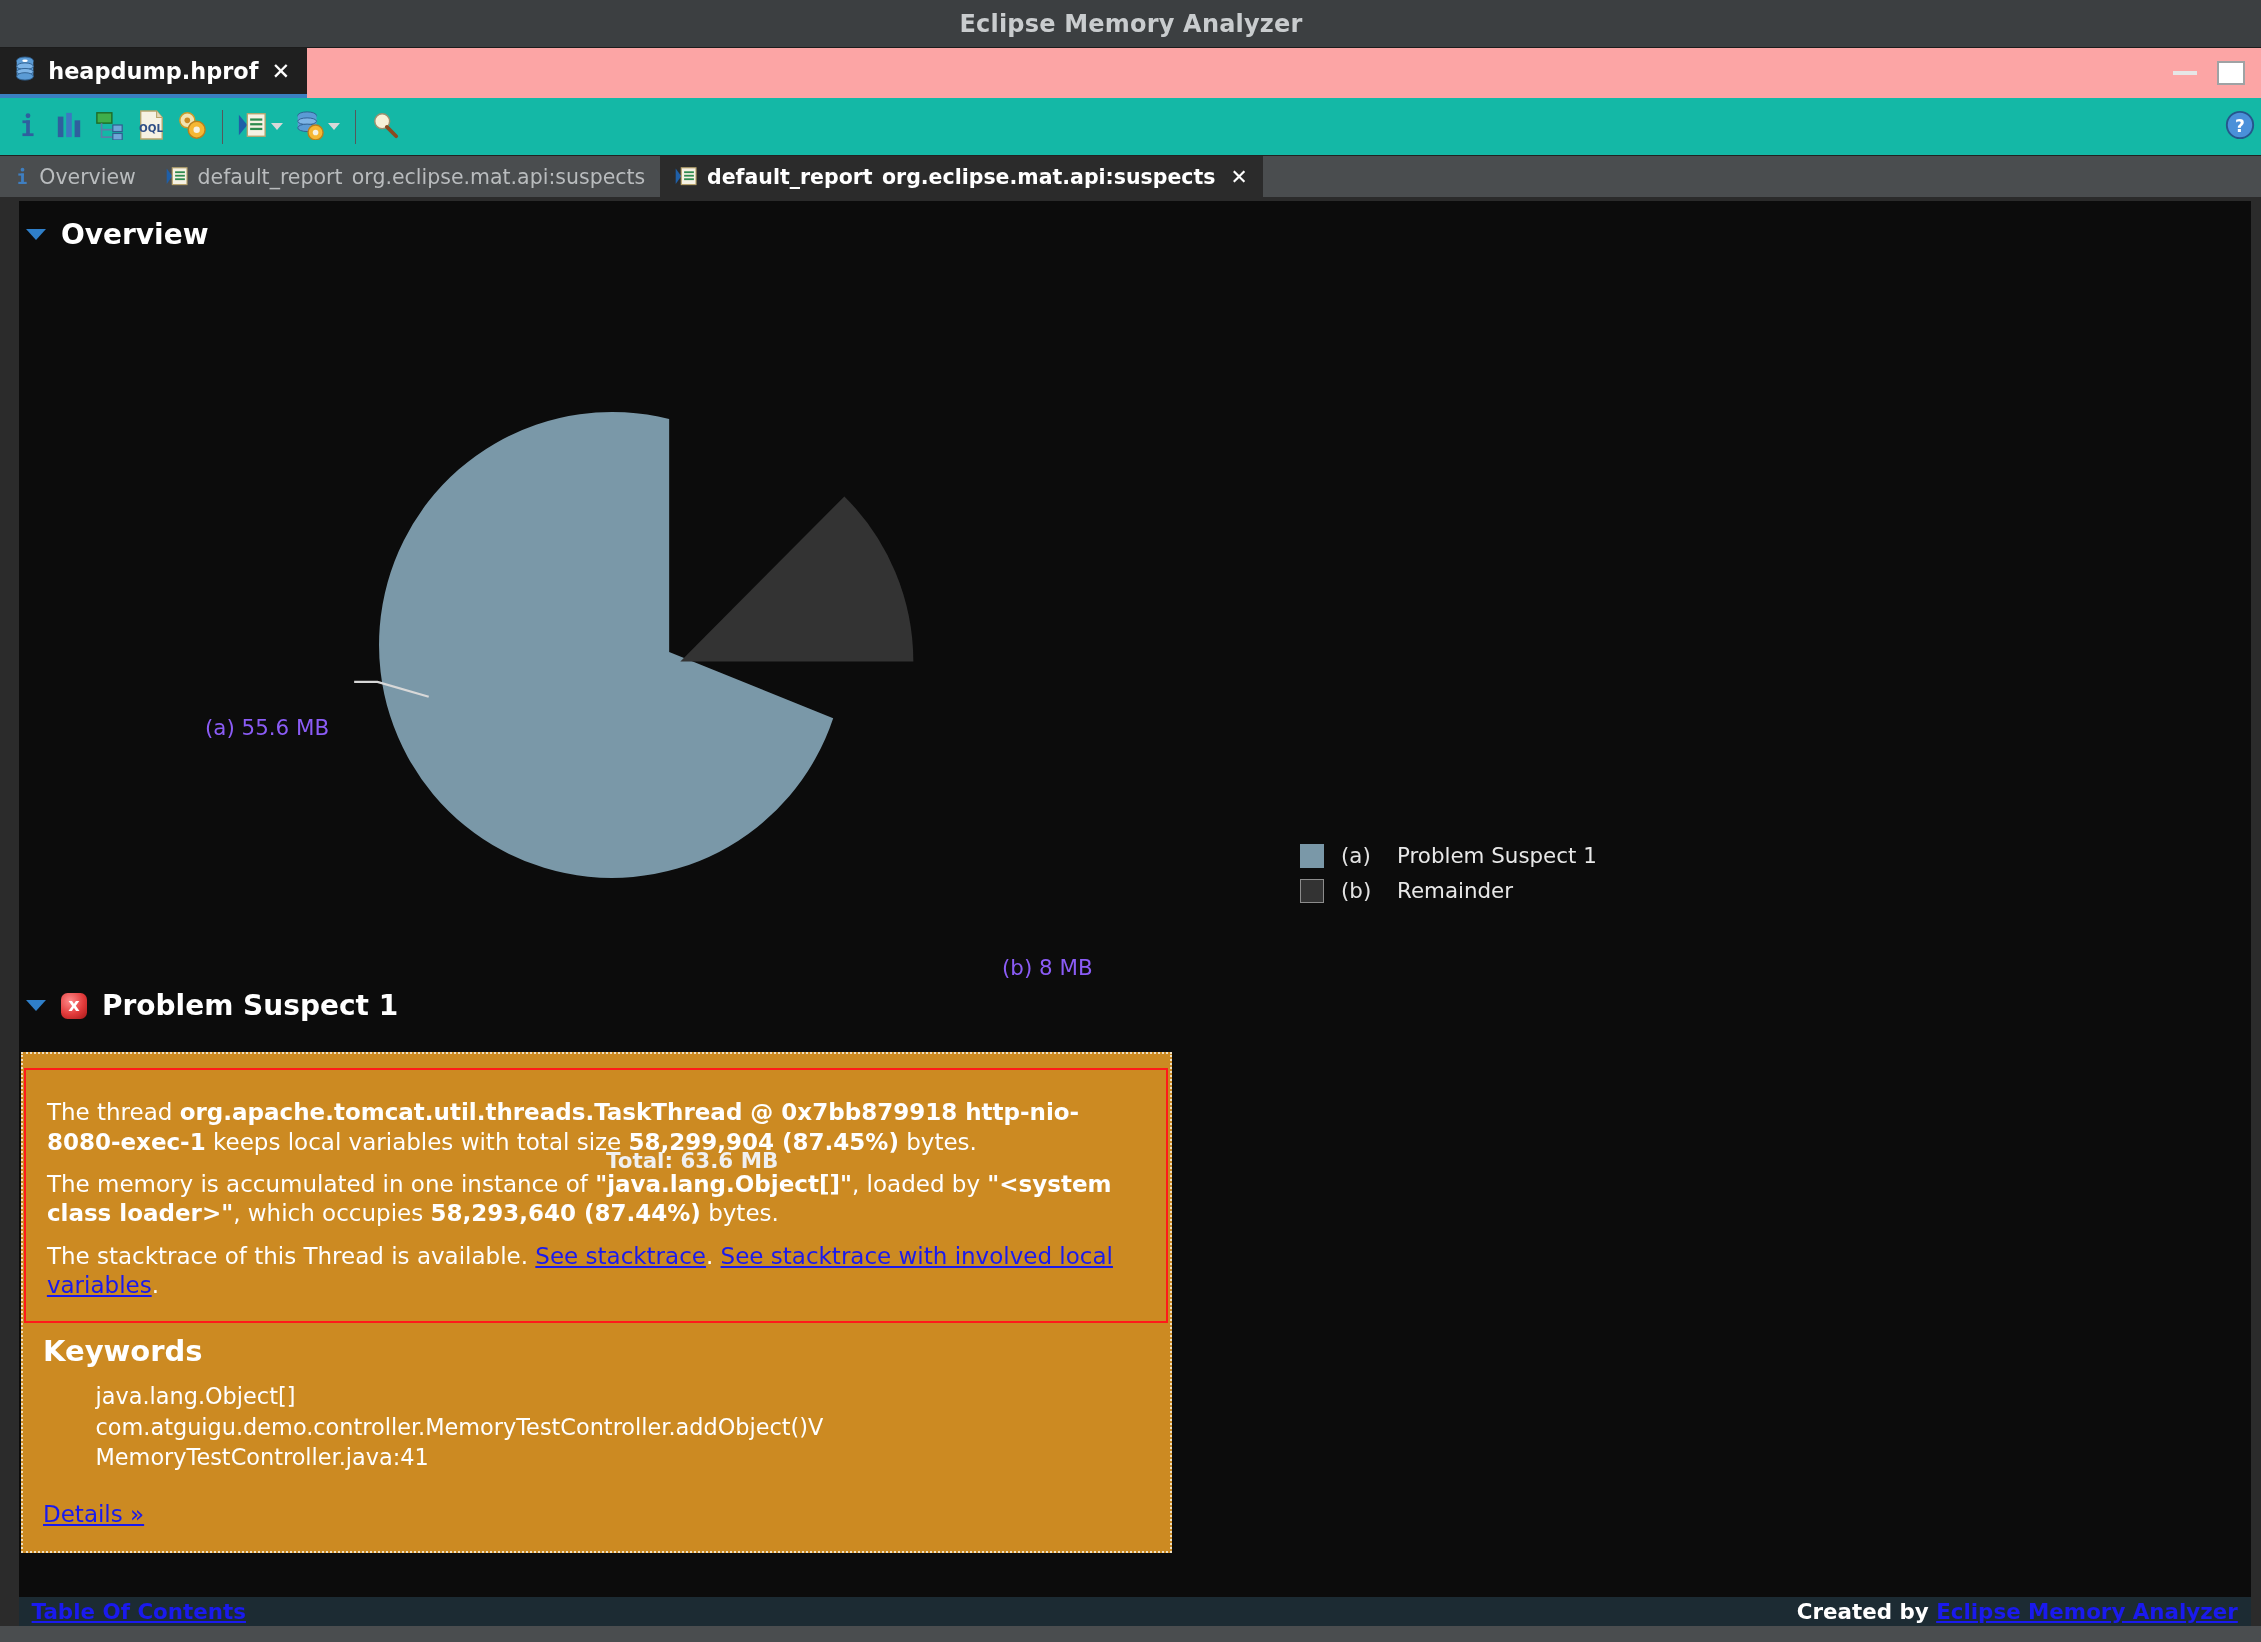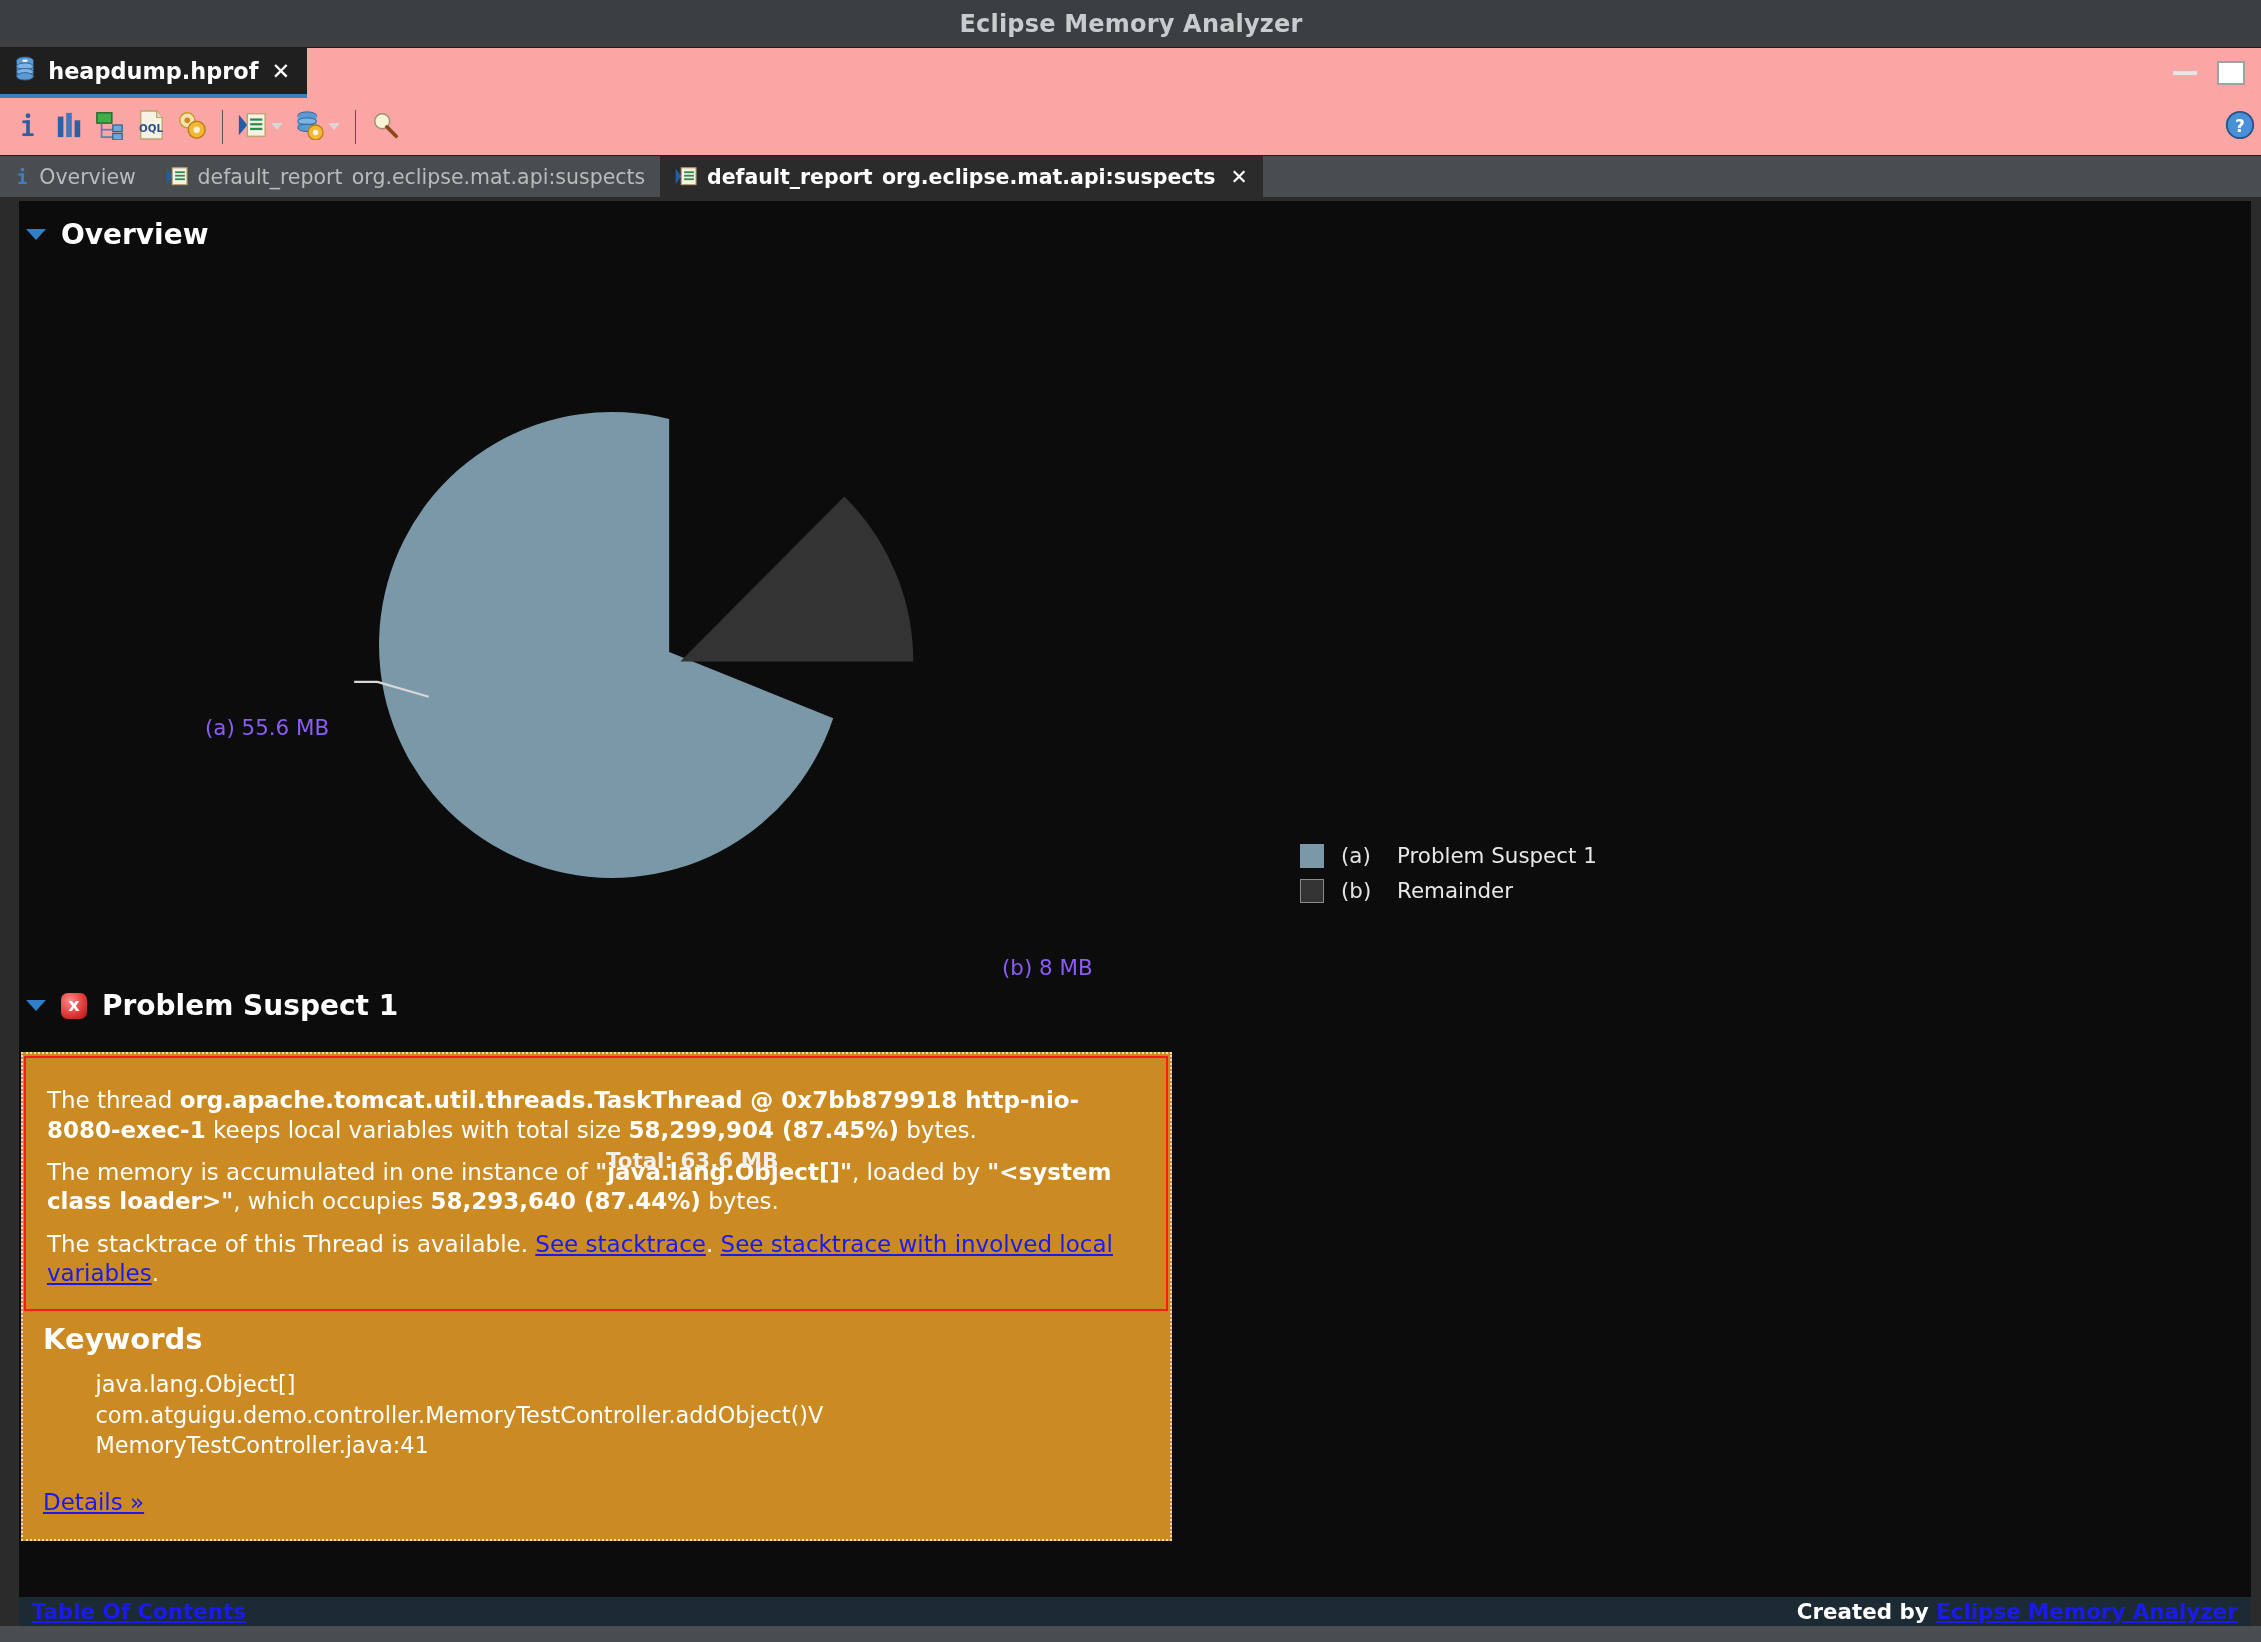--- a/index.html
+++ b/index.html
@@ -59,21 +59,21 @@
   .win-min {
     width: 24px; height: 4.7px; background: #e6e6e6;
   }
   .win-max {
     width: 28px; height: 24px; border: 2.8px solid #9fa2a4; background: #ffffff;
   }
 
   
   .toolbar {
     height: 58px;
-    background: #fca5a5;
+    background: #14b8a6;
     display: flex; align-items: center;
     gap: 0px;
     padding-left: 7.5px;
     position: relative;
     border-bottom: 0.9px solid #222;
   }
   .tb-btn {
     width: 41px; height: 45px;
     display: flex; align-items: center; justify-content: center;
     cursor: pointer;
@@ -180,21 +180,21 @@
     background: radial-gradient(circle at 35% 30%, #ff8a8a 0%, #e23b3b 55%, #a51717 100%);
     color: #ffffff; font-size: 17.7px; font-weight: bold;
     display: flex; align-items: center; justify-content: center;
     line-height: 1;
   }
   .suspect-box {
     margin: 30px 0 0 20.5px;
     width: 1151px;
     background: #cc8a22;
     border: 2.8px dotted #f0e0c0;
-    padding: 0 0 24px 0;
+    padding: 12px 0 24px 0;
   }
   .redbox {
     border: 2.8px solid #ff1a1a;
     margin: 1.9px;
     padding: 15px 20.5px 20.5px 20.5px;
   }
   .p {
     color: #ffffff; font-size: 23px; line-height: 1.28;
     margin: 13px 0 0 0;
   }

